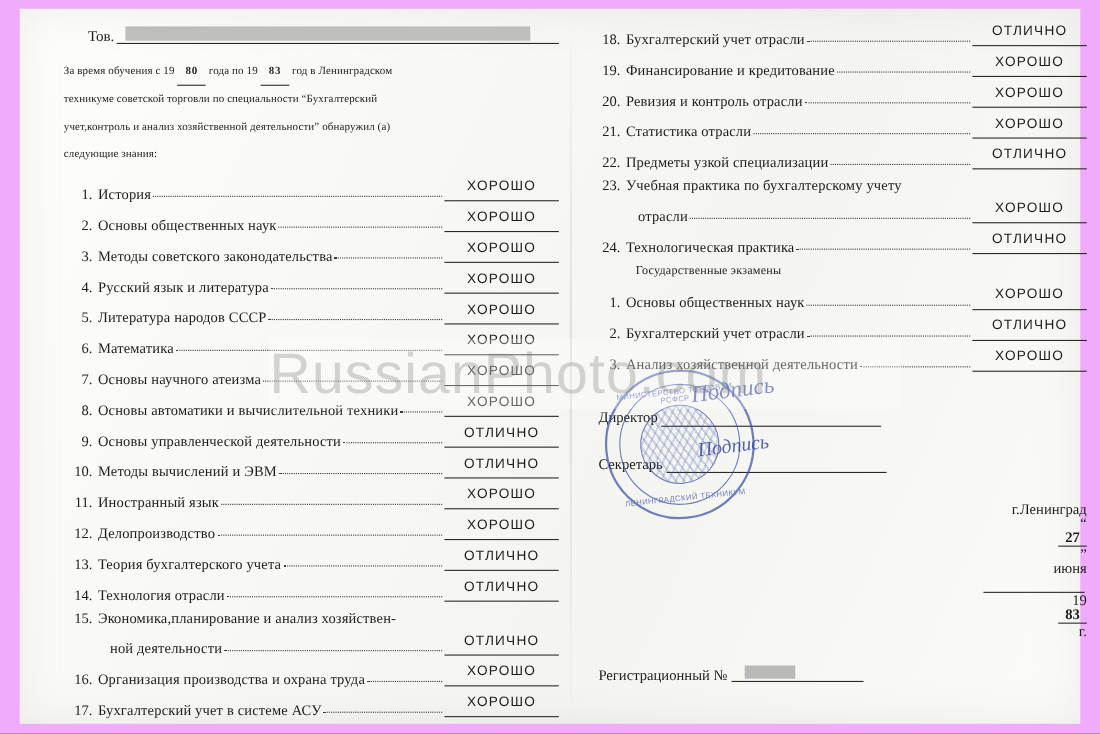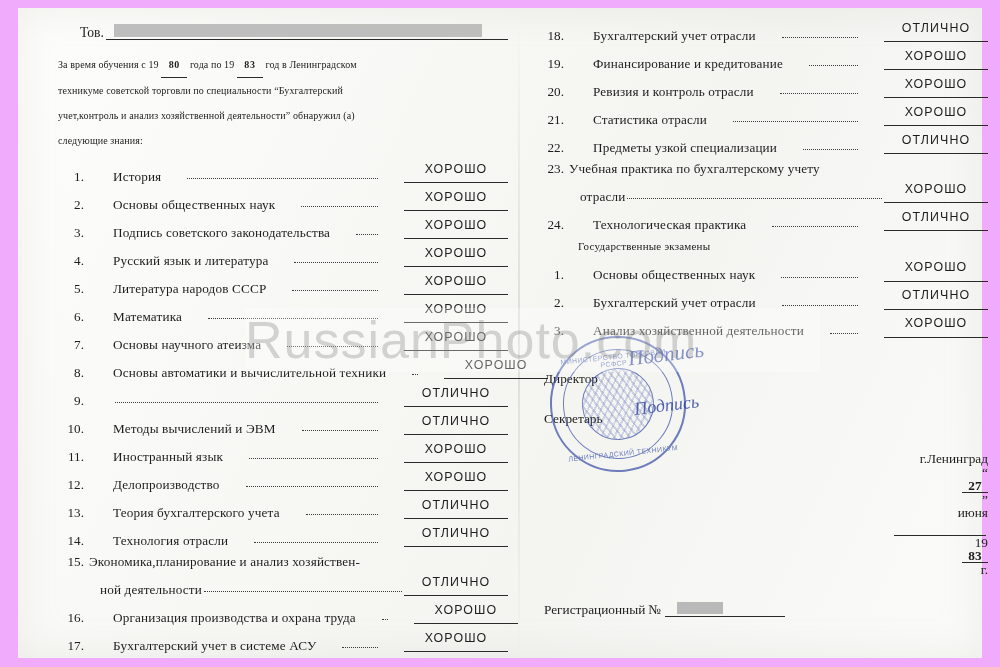--- a/index.html
+++ b/index.html
@@ -102,21 +102,20 @@
 
   
   .list {
     margin-top: 10px;
   }
   .item {
     display: flex;
     align-items: flex-end;
     margin-bottom: 7.6px;
     min-height: 19px;
-    gap: 24px;
   }
   .item .num {
     width: 26px;
     text-align: right;
     padding-right: 5px;
     flex: none;
     font-size: 13.2px;
   }
   .item .name {
     font-size: 13.2px;
@@ -160,23 +159,22 @@
     letter-spacing: 0.2px;
   }
 
   
   .sign-block {
     margin-top: 34px;
     padding-left: 6px;
   }
   .sign-row {
     display: flex;
-    align-items: flex-start;
+    align-items: center;
     margin-bottom: 26px;
-    flex-direction: column;
   }
   .sign-row .lbl {
     font-size: 13.3px;
     white-space: nowrap;
   }
   .sign-row .line {
     flex: 1;
     border-bottom: 1px solid #2a2a2a;
     height: 15px;
     margin-left: 3px;
@@ -339,21 +337,21 @@
           <span class="grade">ХОРОШО</span>
         </div>
         <div class="item">
           <span class="num">2.</span>
           <span class="name">Основы  общественных  наук</span>
           <span class="dots"></span>
           <span class="grade">ХОРОШО</span>
         </div>
         <div class="item">
           <span class="num">3.</span>
-          <span class="name">Подпись  советского законодательства</span>
+          <span class="name">Методы  советского законодательства</span>
           <span class="dots"></span>
           <span class="grade">ХОРОШО</span>
         </div>
         <div class="item">
           <span class="num">4.</span>
           <span class="name">Русский язык и литература</span>
           <span class="dots"></span>
           <span class="grade">ХОРОШО</span>
         </div>
         <div class="item">
@@ -375,20 +373,21 @@
           <span class="grade">ХОРОШО</span>
         </div>
         <div class="item">
           <span class="num">8.</span>
           <span class="name">Основы  автоматики и вычислительной техники</span>
           <span class="dots"></span>
           <span class="grade">ХОРОШО</span>
         </div>
         <div class="item">
           <span class="num">9.</span>
+          <span class="name">Основы  управленческой деятельности</span>
           <span class="dots"></span>
           <span class="grade">ОТЛИЧНО</span>
         </div>
         <div class="item">
           <span class="num">10.</span>
           <span class="name">Методы  вычислений и ЭВМ</span>
           <span class="dots"></span>
           <span class="grade">ОТЛИЧНО</span>
         </div>
         <div class="item">

